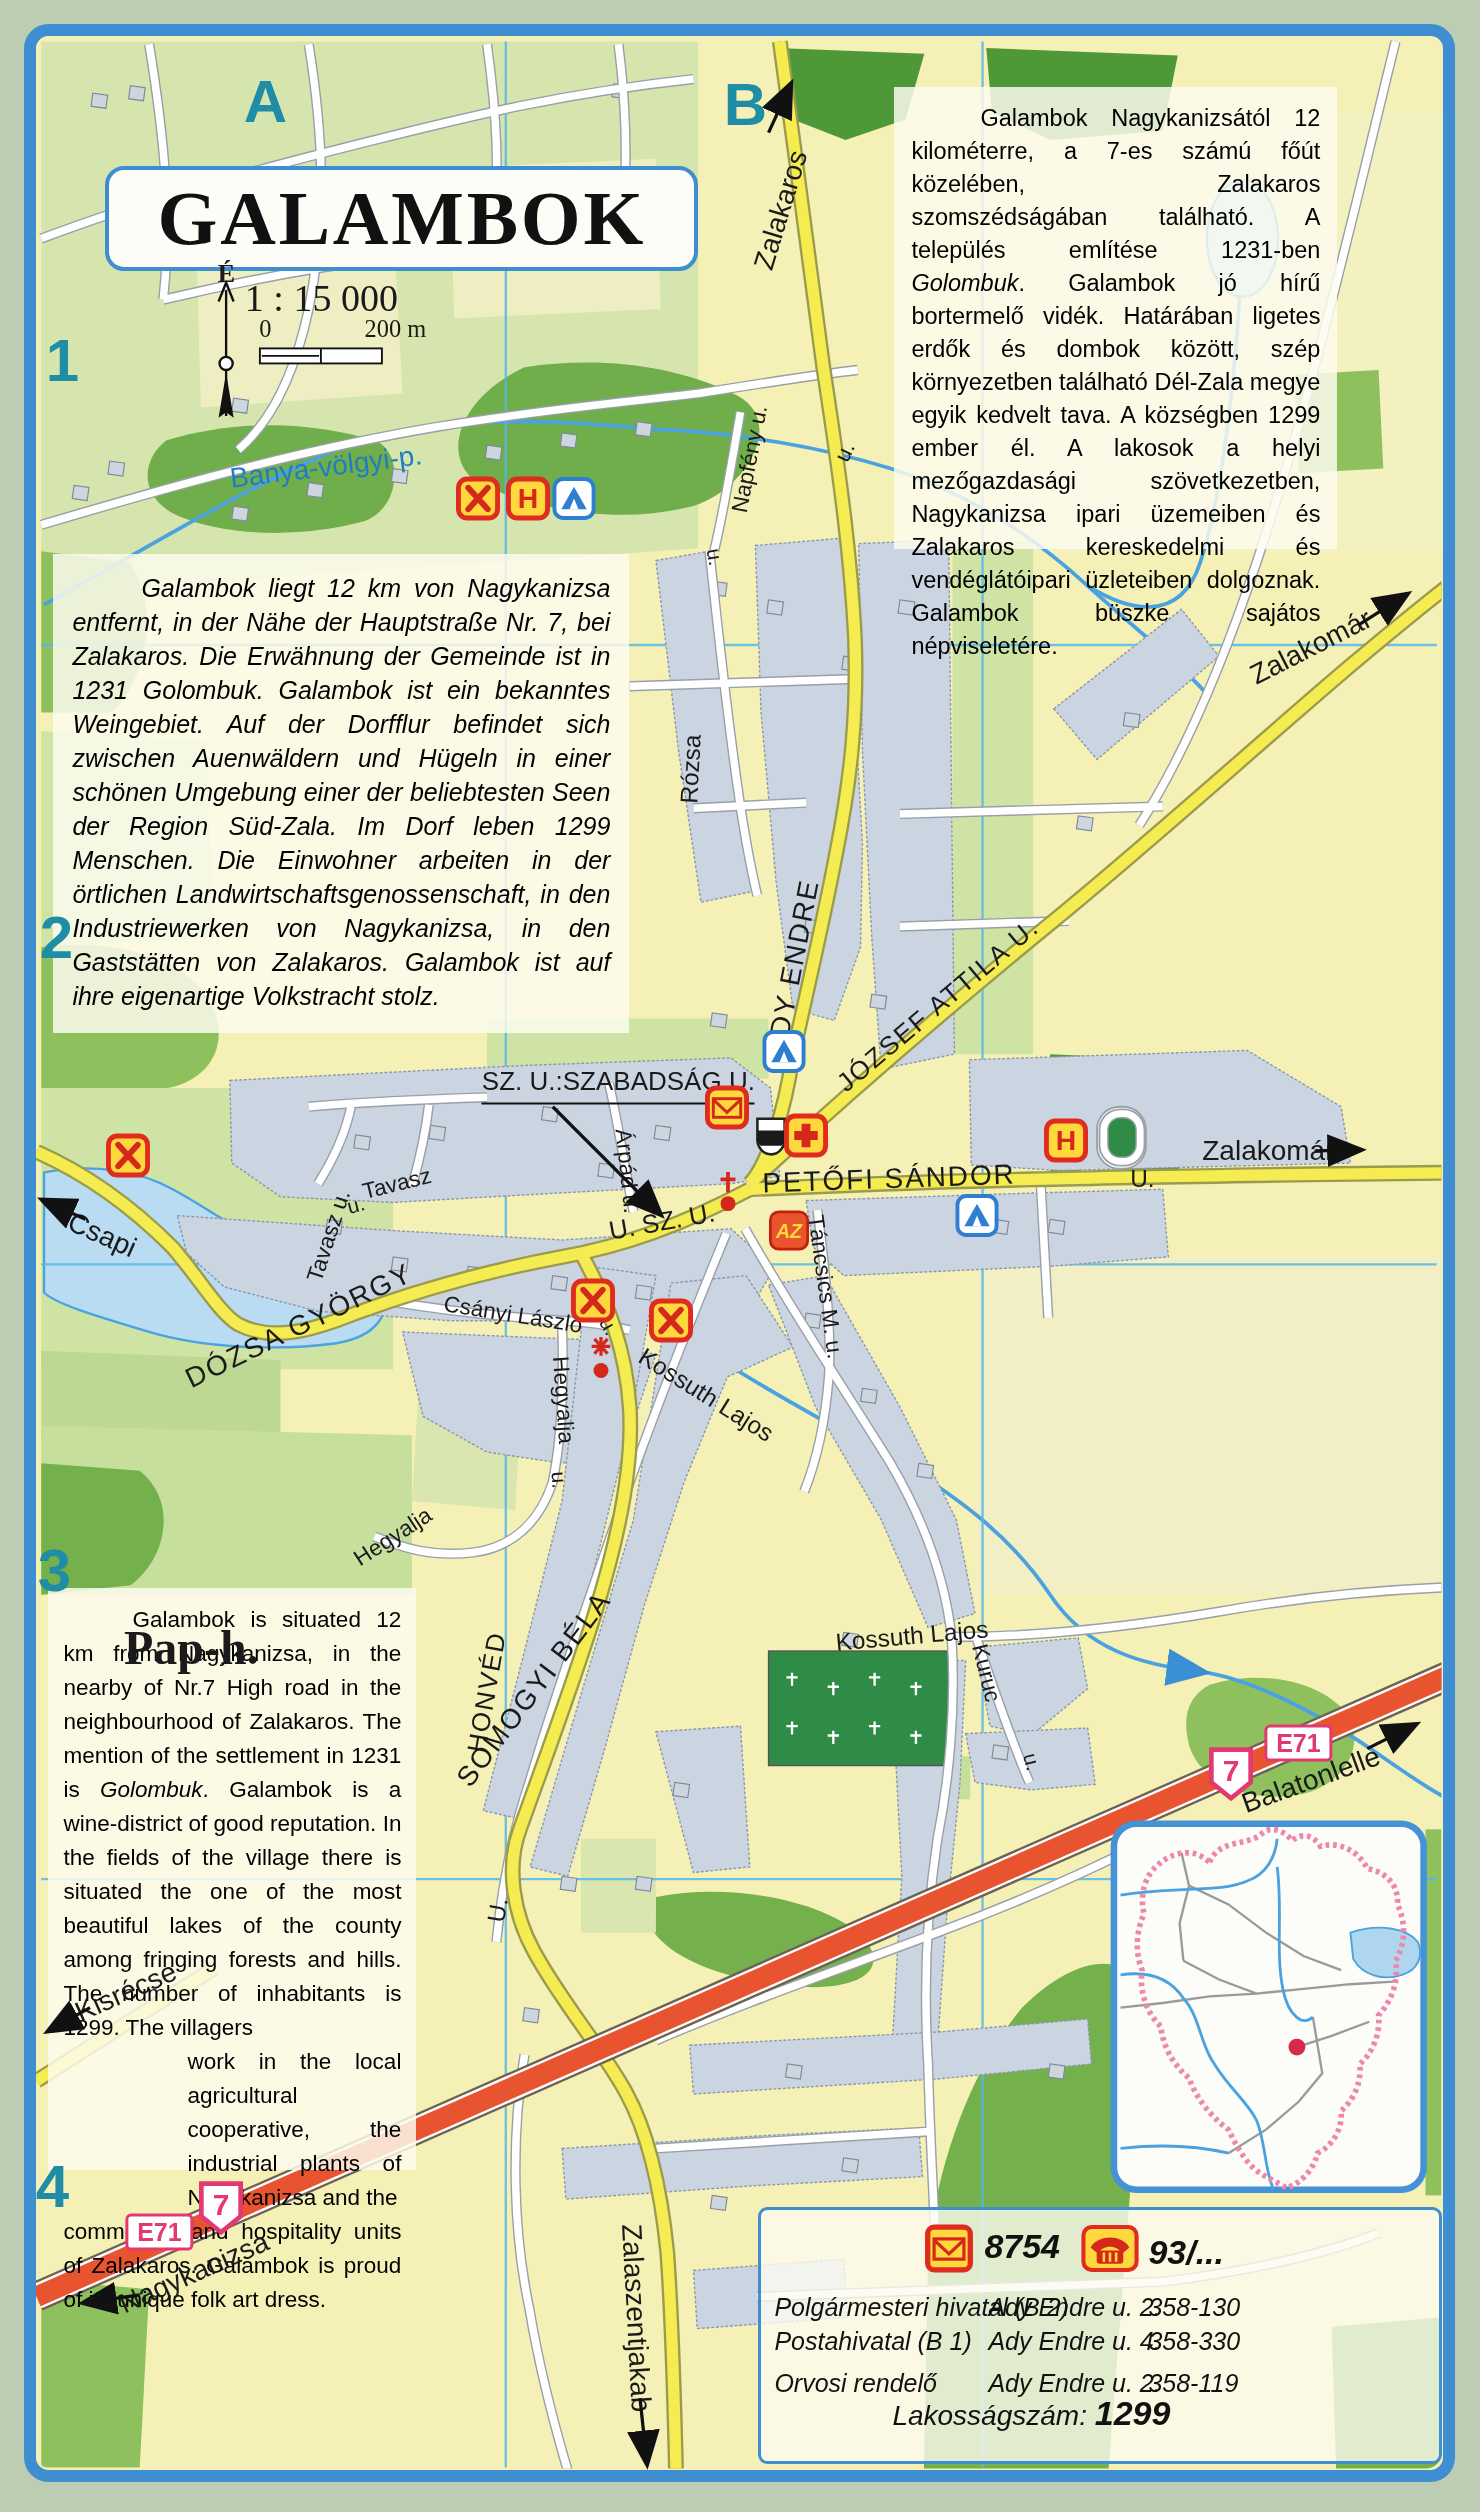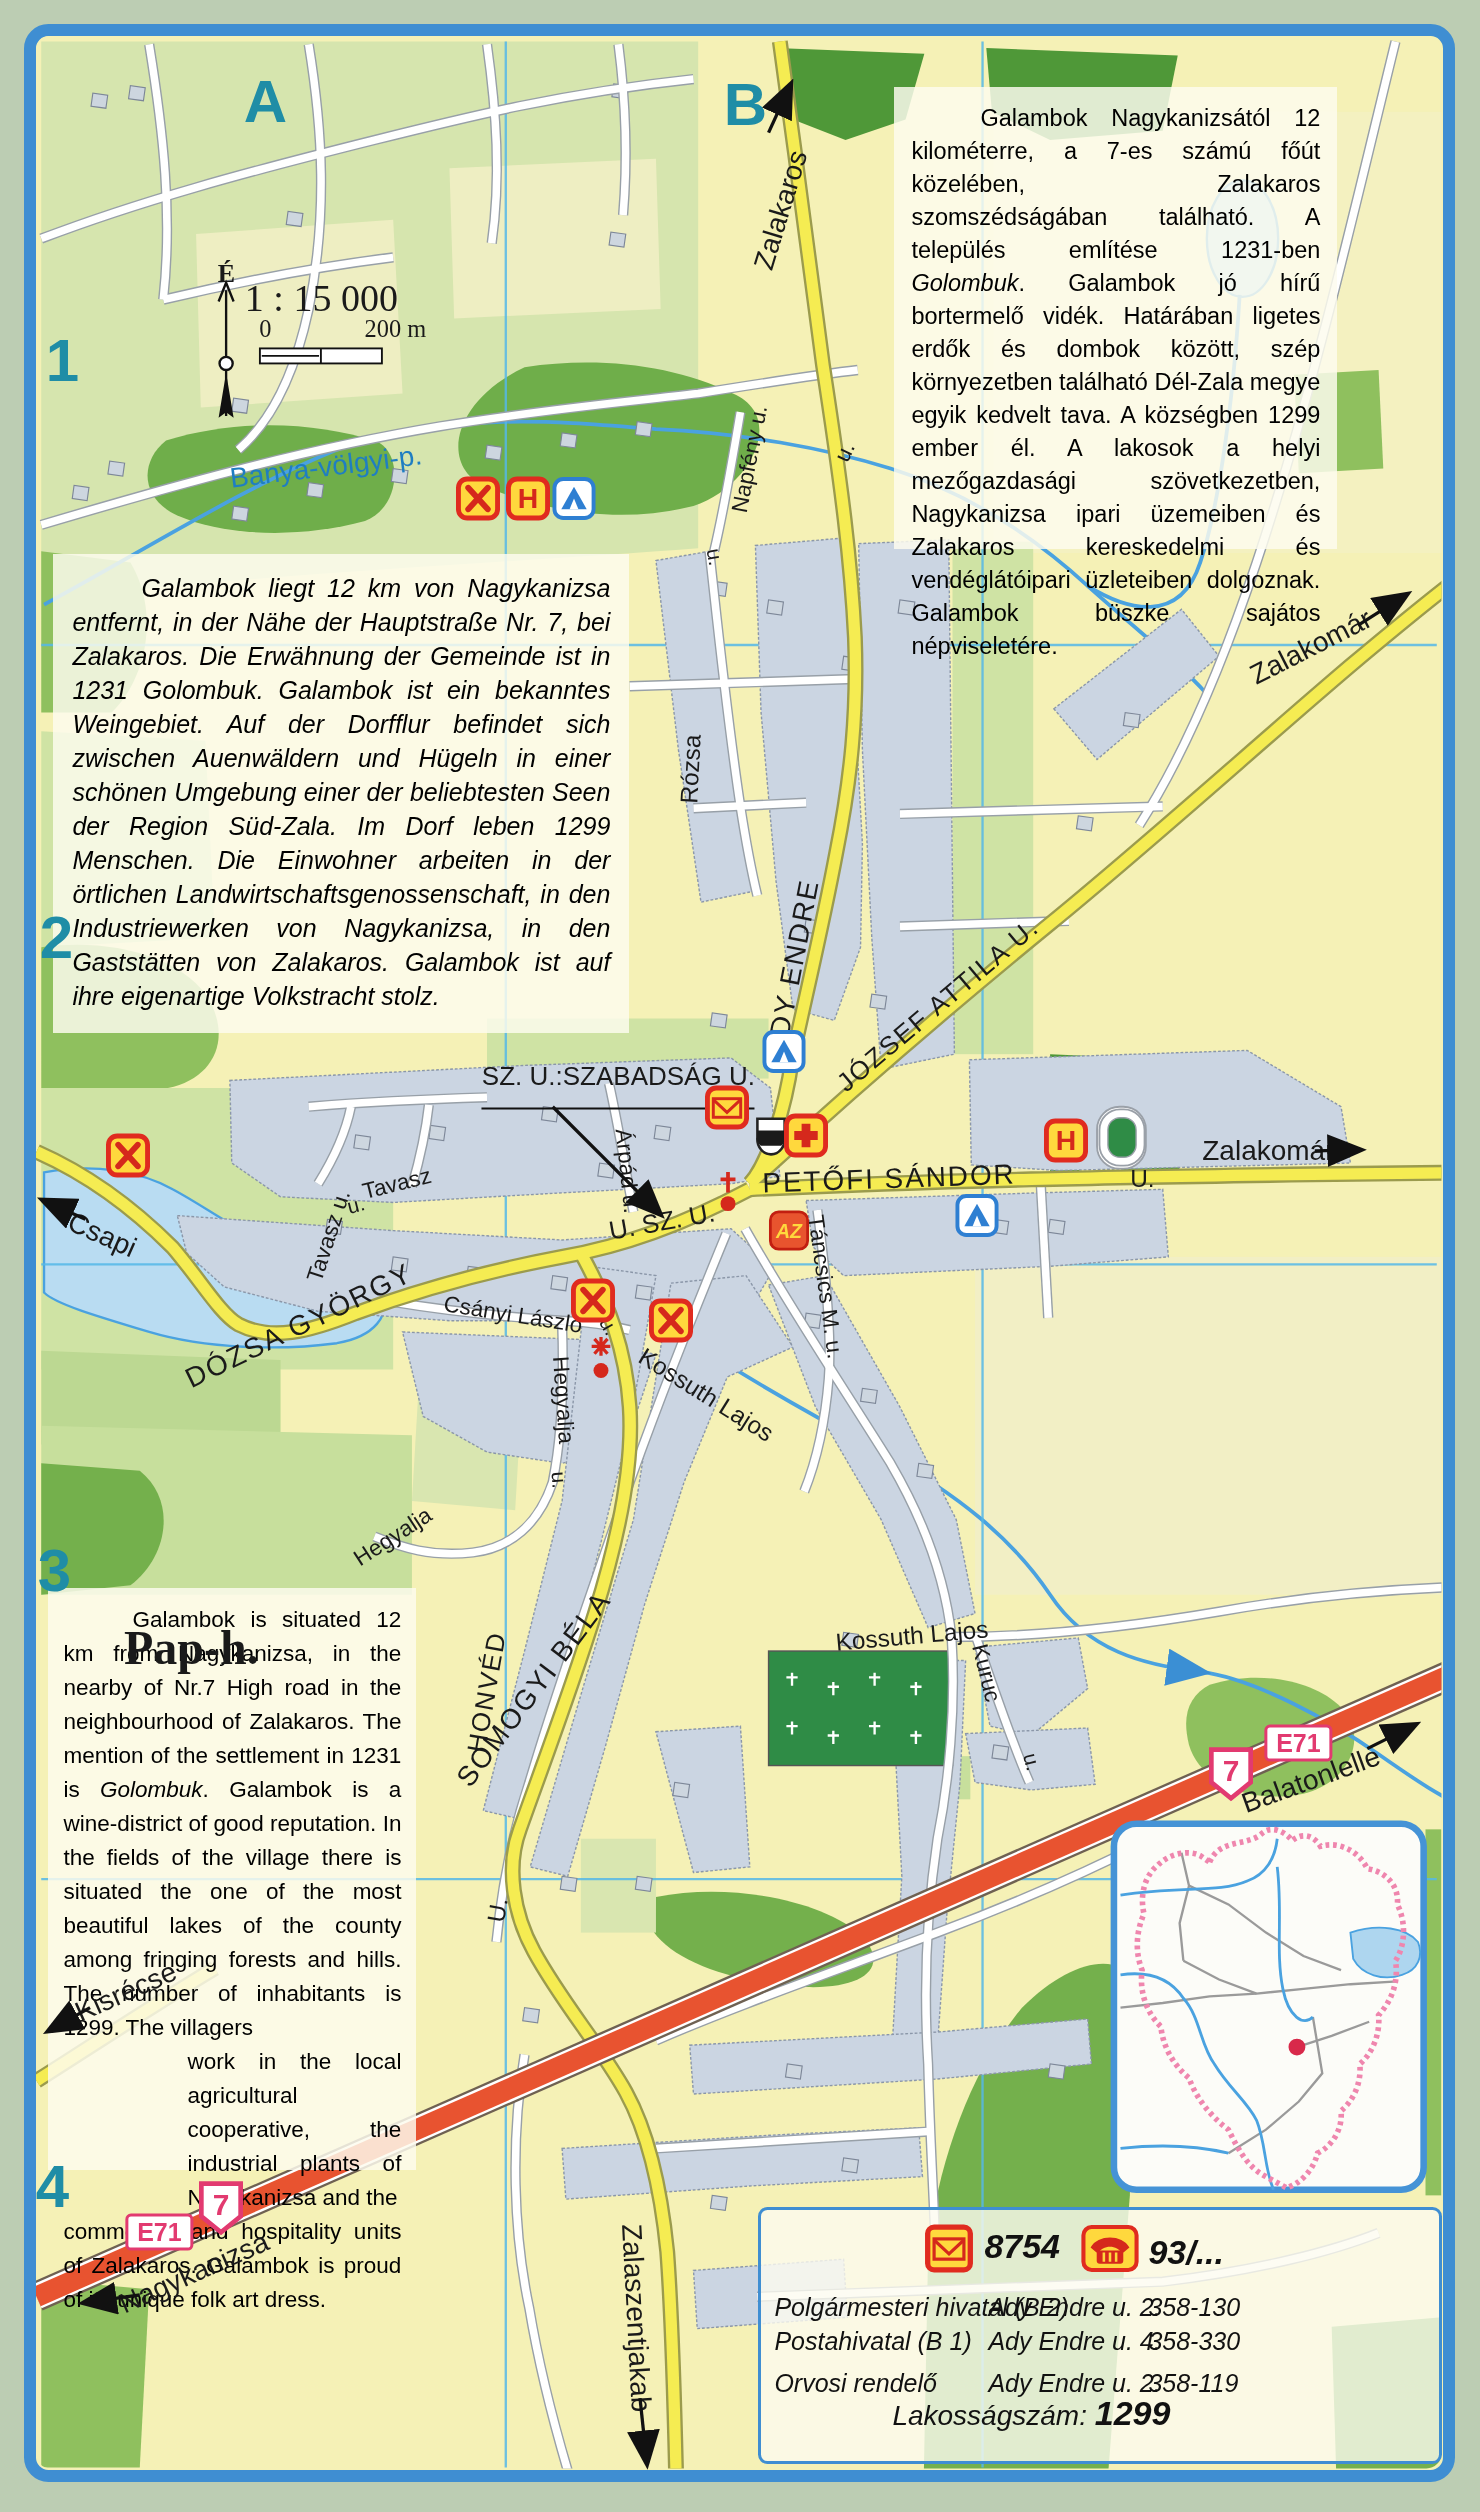--- a/index.html
+++ b/index.html
@@ -332,20 +332,23 @@
         <path d="M1195,2105 C1230,2100 1250,2112 1262,2130 C1280,2150 1280,2180 1295,2200 C1310,2225 1330,2240 1340,2260 C1350,2285 1348,2310 1358,2334"></path>
         <path d="M1195,2290 C1240,2285 1280,2288 1310,2295"></path>
       </g>
       <path d="M1440,2060 C1470,2050 1500,2055 1512,2070 C1518,2085 1512,2100 1495,2105 C1475,2112 1452,2105 1443,2088 Z" fill="#aed6ef" stroke="#4aa2e0" stroke-width="2"></path>
       <path d="M1290,1985 C1300,1960 1330,1968 1345,1955 C1355,1945 1370,1952 1378,1962 C1390,1952 1402,1958 1408,1968 C1430,1962 1450,1975 1458,1992 C1478,1995 1492,2010 1490,2030 C1500,2050 1498,2075 1488,2090 C1492,2115 1482,2135 1470,2148 C1472,2170 1462,2190 1450,2200 C1452,2222 1442,2240 1430,2250 C1432,2270 1420,2288 1405,2295 C1400,2315 1385,2328 1372,2332 L1350,2320 C1330,2310 1320,2290 1310,2270 C1290,2255 1275,2235 1268,2215 C1250,2200 1240,2180 1238,2160 C1222,2145 1215,2122 1218,2100 C1210,2080 1212,2058 1220,2040 C1215,2018 1222,1998 1235,1988 C1248,1975 1268,1972 1280,1978 Z" fill="none" stroke="#ef86ae" stroke-width="6" stroke-dasharray="4,4"></path>
       <circle cx="1383" cy="2182" r="9" fill="#d8294a"></circle>
     </g>
   </g>
 </svg>
 
+<div id="title-box">
+  <span>GALAMBOK</span>
+</div>
 
 <div class="maplabel seriflab" style="left:322px;top:299px;font-size:38px;transform:translate(-50%,-50%);">1 : 15 000</div>
 <div class="maplabel seriflab" style="left:266px;top:330px;font-size:24.4px;transform:translate(-50%,-50%);">0</div>
 <div class="maplabel seriflab" style="left:396px;top:330px;font-size:24.4px;transform:translate(-50%,-50%);">200 m</div>
 <div class="maplabel seriflab" style="left:227px;top:275px;font-size:26px;font-weight:bold;transform:translate(-50%,-50%);">É</div>
 
 <div id="hu-box" class="tbox">
   <p>Galambok Nagykanizsától 12 kilométerre, a 7-es számú főút közelében, Zalakaros szomszédságában található. A település említése 1231-ben <i>Golombuk</i>. Galambok jó hírű bortermelő vidék. Határában ligetes erdők és dombok között, szép környezetben található Dél-Zala megye egyik kedvelt tava. A községben 1299 ember él. A lakosok a helyi mezőgazdasági szövetkezetben, Nagykanizsa ipari üzemeiben és Zalakaros kereskedelmi és vendéglátóipari üzleteiben dolgoznak. Galambok büszke sajátos népviseletére.</p>
 </div>
 <div id="de-box" class="tbox">
@@ -393,21 +396,21 @@
         <div class="maplabel" style="left: 846px; top: 453px; font-size: 22.5px; transform: translate(-50%, -50%) rotate(-65deg);">u.</div>
         <div class="maplabel" style="left: 751px; top: 460px; font-size: 22.5px; transform: translate(-50%, -50%) rotate(-79deg);">Napfény u.</div>
         <div class="maplabel" style="left: 716px; top: 558px; font-size: 20.7px; transform: translate(-50%, -50%) rotate(80deg);">u.</div>
         <div class="maplabel" style="left: 692px; top: 770px; font-size: 24.4px; transform: translate(-50%, -50%) rotate(-87deg);">Rózsa</div>
         <div class="maplabel" style="left: 794px; top: 969px; font-size: 28px; transform: translate(-50%, -50%) rotate(-79deg); letter-spacing: 1.9px;">ADY ENDRE</div>
         <div class="maplabel" style="left: 939px; top: 1006px; font-size: 26px; transform: translate(-50%, -50%) rotate(-40deg); letter-spacing: 1.9px;">JÓZSEF ATTILA U.</div>
         <div class="maplabel" style="left: 1312px; top: 648px; font-size: 28px; transform: translate(-50%, -50%) rotate(-27deg);">Zalakomár</div>
         <div class="maplabel" style="left: 890px; top: 1180px; font-size: 28px; transform: translate(-50%, -50%) rotate(-2deg); letter-spacing: 1.9px;">PETŐFI SÁNDOR</div>
         <div class="maplabel" style="left: 1143px; top: 1180px; font-size: 24.4px; transform: translate(-50%, -50%) rotate(0deg);">U.</div>
         <div class="maplabel" style="left: 1269px; top: 1152px; font-size: 28px; transform: translate(-50%, -50%) rotate(0deg);">Zalakomár</div>
-        <div class="maplabel" style="left: 619px; top: 1086px; font-size: 26px; transform: translate(-50%, -50%) rotate(0deg); border-bottom: 2.8px solid rgb(17, 17, 17); padding-bottom: 16px;">SZ. U.:SZABADSÁG U.</div>
+        <div class="maplabel" style="left: 619px; top: 1086px; font-size: 26px; transform: translate(-50%, -50%) rotate(0deg); border-bottom: 2.8px solid rgb(17, 17, 17); padding-bottom: 6px;">SZ. U.:SZABADSÁG U.</div>
         <div class="maplabel" style="left: 628px; top: 1172px; font-size: 22.5px; transform: translate(-50%, -50%) rotate(84deg);">Árpád u.</div>
         <div class="maplabel" style="left: 663px; top: 1223px; font-size: 26px; transform: translate(-50%, -50%) rotate(-10deg);">U. SZ. U.</div>
         <div class="maplabel" style="left: 826px; top: 1288px; font-size: 22.5px; transform: translate(-50%, -50%) rotate(82deg);">Táncsics M. u.</div>
         <div class="maplabel" style="left: 398px; top: 1185px; font-size: 22.5px; transform: translate(-50%, -50%) rotate(-14deg);">Tavasz</div>
         <div class="maplabel" style="left: 357px; top: 1206px; font-size: 20.7px; transform: translate(-50%, -50%) rotate(-14deg);">u.</div>
         <div class="maplabel" style="left: 330px; top: 1237px; font-size: 22.5px; transform: translate(-50%, -50%) rotate(-72deg);">Tavasz u.</div>
         <div class="maplabel" style="left: 514px; top: 1316px; font-size: 22.5px; transform: translate(-50%, -50%) rotate(9deg);">Csányi László</div>
         <div class="maplabel" style="left: 610px; top: 1327px; font-size: 20.7px; transform: translate(-50%, -50%) rotate(60deg);">u.</div>
         <div class="maplabel" style="left: 564px; top: 1401px; font-size: 22.5px; transform: translate(-50%, -50%) rotate(86deg);">Hegyalja</div>
         <div class="maplabel" style="left: 560px; top: 1481px; font-size: 20.7px; transform: translate(-50%, -50%) rotate(86deg);">u.</div>

